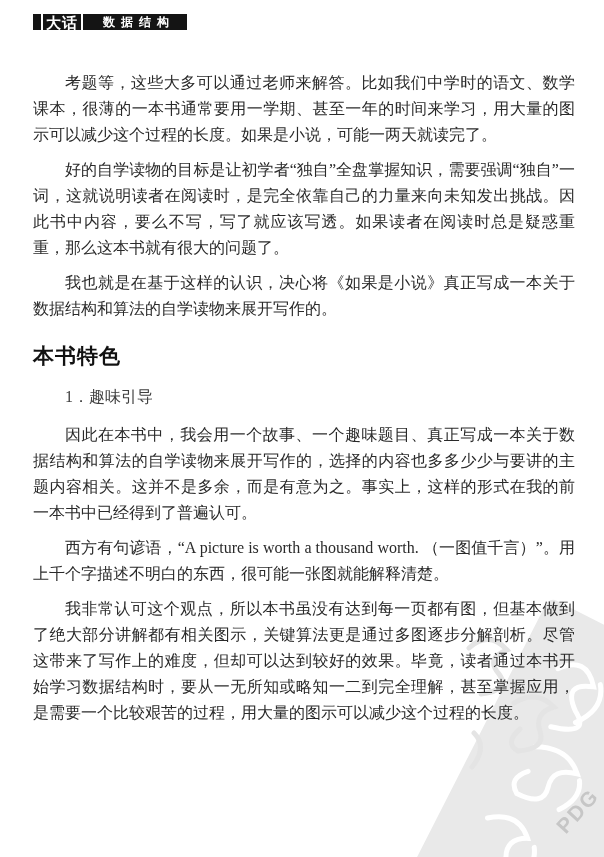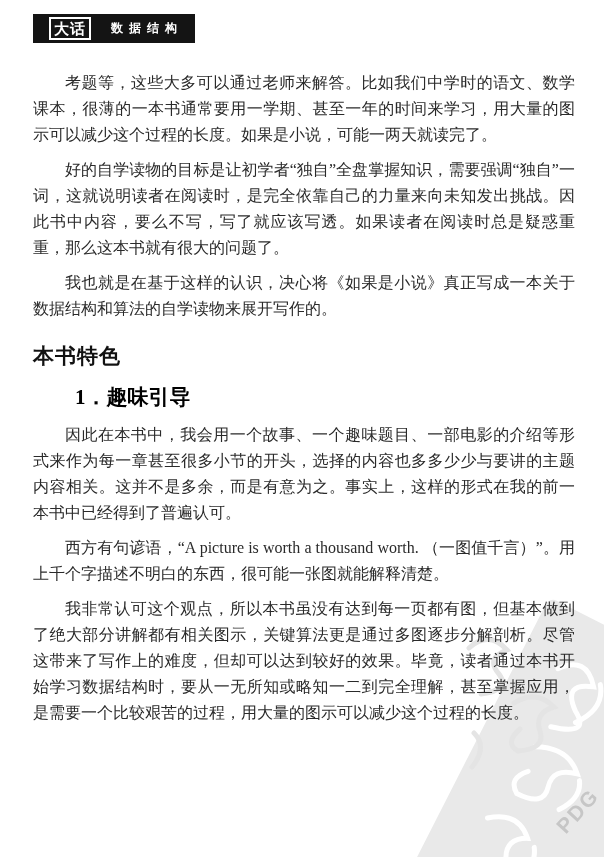--- a/index.html
+++ b/index.html
@@ -6,24 +6,24 @@
   .page{
     position:relative;
     width:604px;height:857px;
     background:#ffffff;
     overflow:hidden;
     font-family:"Liberation Serif","DejaVu Serif",serif;
   }
   
   .logo{
     position:absolute;left:33px;top:14px;
-    height:29px;
+    height:16px;
     background:#141414;
     display:flex;align-items:center;
-    padding:0 12px 0 16px;
+    padding:0 12px 0 8px;
     box-sizing:border-box;
   }
   .logo-brand{
     color:#ffffff;
     border:2px solid #ffffff;
     font-family:"Liberation Sans","DejaVu Sans",sans-serif;
     font-weight:bold;
     font-size:15px;
     line-height:19px;
     padding:0 3px;
@@ -53,23 +53,23 @@
   h1.section{
     font-family:"Liberation Sans","DejaVu Sans",sans-serif;
     font-size:21px;
     font-weight:bold;
     color:#111111;
     margin:21px 0 15px;
     text-indent:0;
     letter-spacing:1px;
   }
   h2.item{
-    font-size:21px;
-    font-weight:bold;
-    color:#000000;
+    font-size:16px;
+    font-weight:normal;
+    color:#404040;
     margin:13px 0 12px;
     text-indent:2em;
   }
   
   .wm-band{
     position:absolute;
     width:200px;height:320px;
     right:-62px;bottom:-88px;
     background:#e9e9e9;
     border-radius:8px;
@@ -120,19 +120,19 @@
     </svg>
   </div>
   <div class="wm-pdg">PDG</div>
 
   <div class="content">
     <p class="body">考题等，这些大多可以通过老师来解答。比如我们中学时的语文、数学课本，很薄的一本书通常要用一学期、甚至一年的时间来学习，用大量的图示可以减少这个过程的长度。如果是小说，可能一两天就读完了。</p>
     <p class="body">好的自学读物的目标是让初学者“独自”全盘掌握知识，需要强调“独自”一词，这就说明读者在阅读时，是完全依靠自己的力量来向未知发出挑战。因此书中内容，要么不写，写了就应该写透。如果读者在阅读时总是疑惑重重，那么这本书就有很大的问题了。</p>
     <p class="body">我也就是在基于这样的认识，决心将《如果是小说》真正写成一本关于数据结构和算法的自学读物来展开写作的。</p>
     <h1 class="section">本书特色</h1>
     <h2 class="item">1．趣味引导</h2>
-    <p class="body">因此在本书中，我会用一个故事、一个趣味题目、一部电影的介绍等形式来作为每一章甚至很多小节的开头，选择的内容也多多少少与要讲的主题内容相关。这并不是多余，而是有意为之。事实上，这样的形式在我的前一本书中已经得到了普遍认可。</p>
+    <p class="body">因此在本书中，我会用一个故事、一个趣味题目、真正写成一本关于数据结构和算法的自学读物来展开写作的，选择的内容也多多少少与要讲的主题内容相关。这并不是多余，而是有意为之。事实上，这样的形式在我的前一本书中已经得到了普遍认可。</p>
     <p class="body">西方有句谚语，“A picture is worth a thousand worth. （一图值千言）”。用上千个字描述不明白的东西，很可能一张图就能解释清楚。</p>
     <p class="body">我非常认可这个观点，所以本书虽没有达到每一页都有图，但基本做到了绝大部分讲解都有相关图示，关键算法更是通过多图逐步分解剖析。尽管这带来了写作上的难度，但却可以达到较好的效果。毕竟，读者通过本书开始学习数据结构时，要从一无所知或略知一二到完全理解，甚至掌握应用，是需要一个比较艰苦的过程，用大量的图示可以减少这个过程的长度。</p>
 
   </div>
 
 </div>
 
 </body></html>

